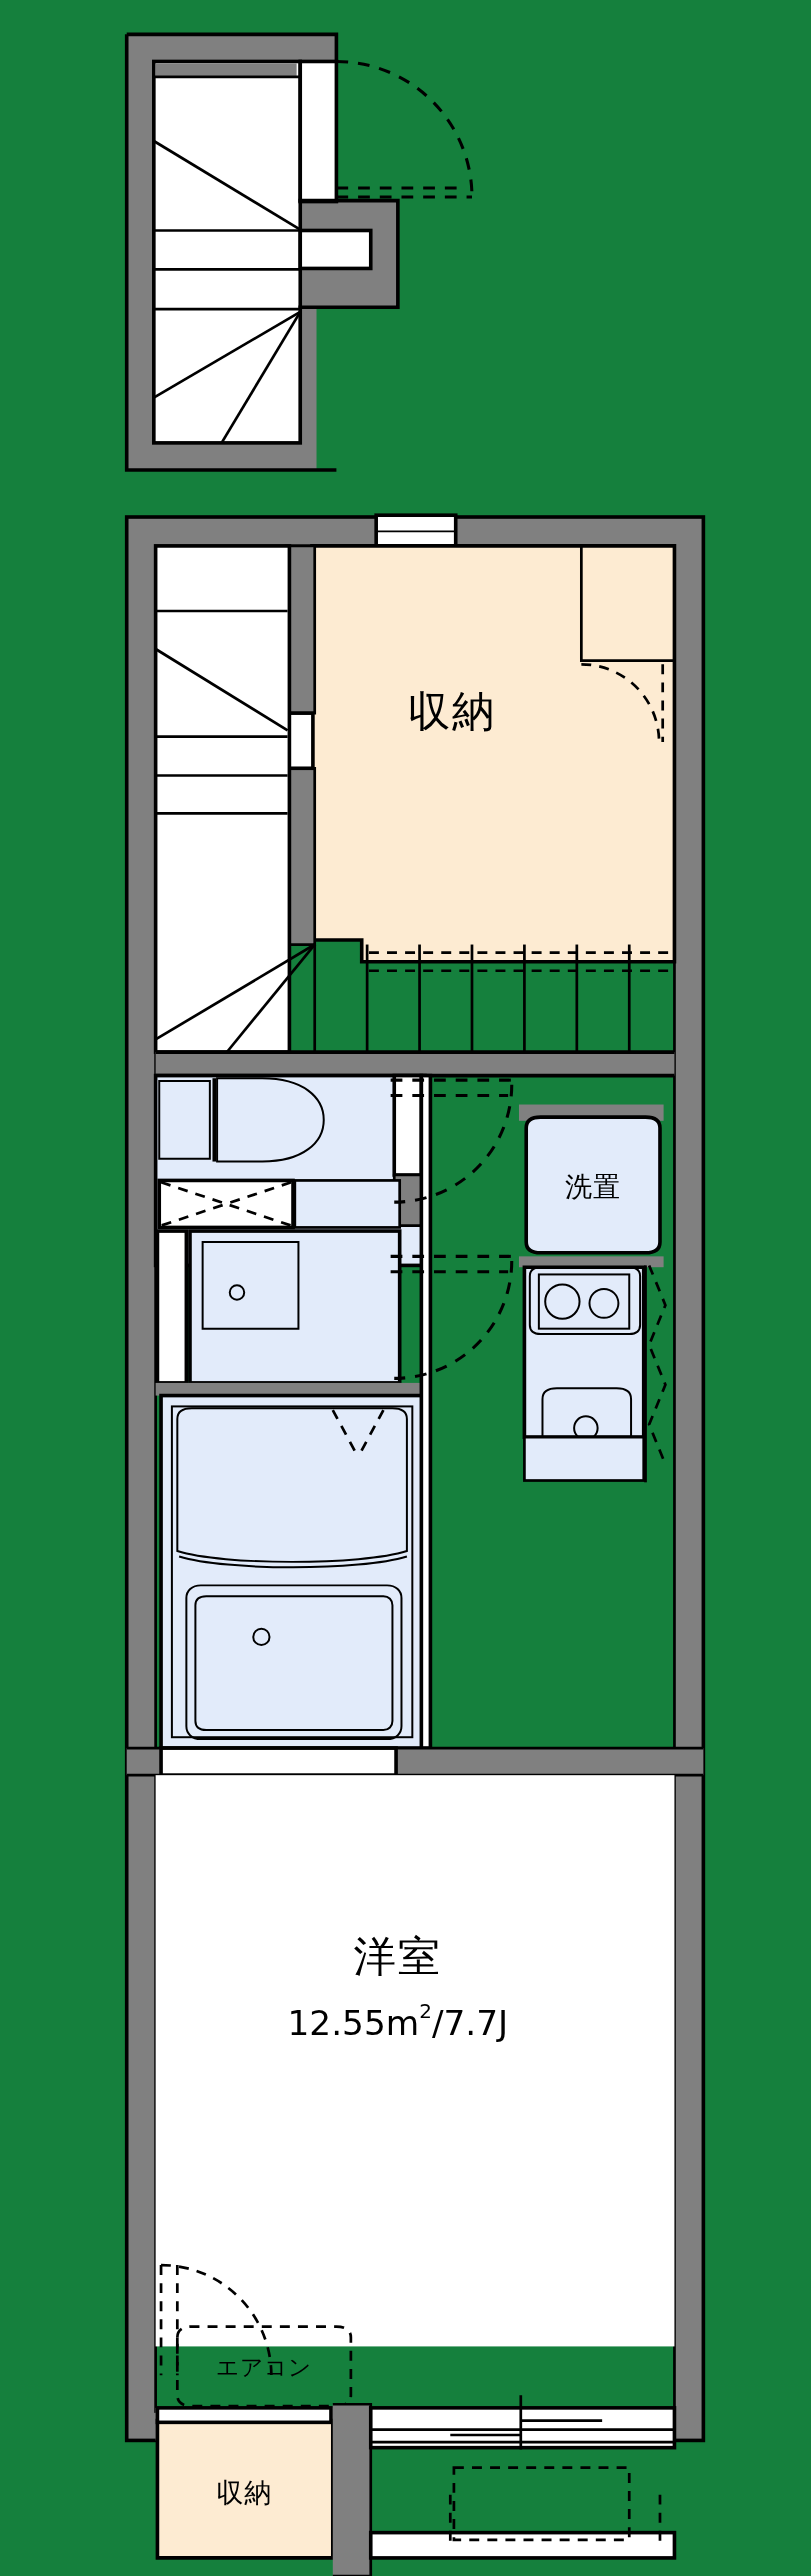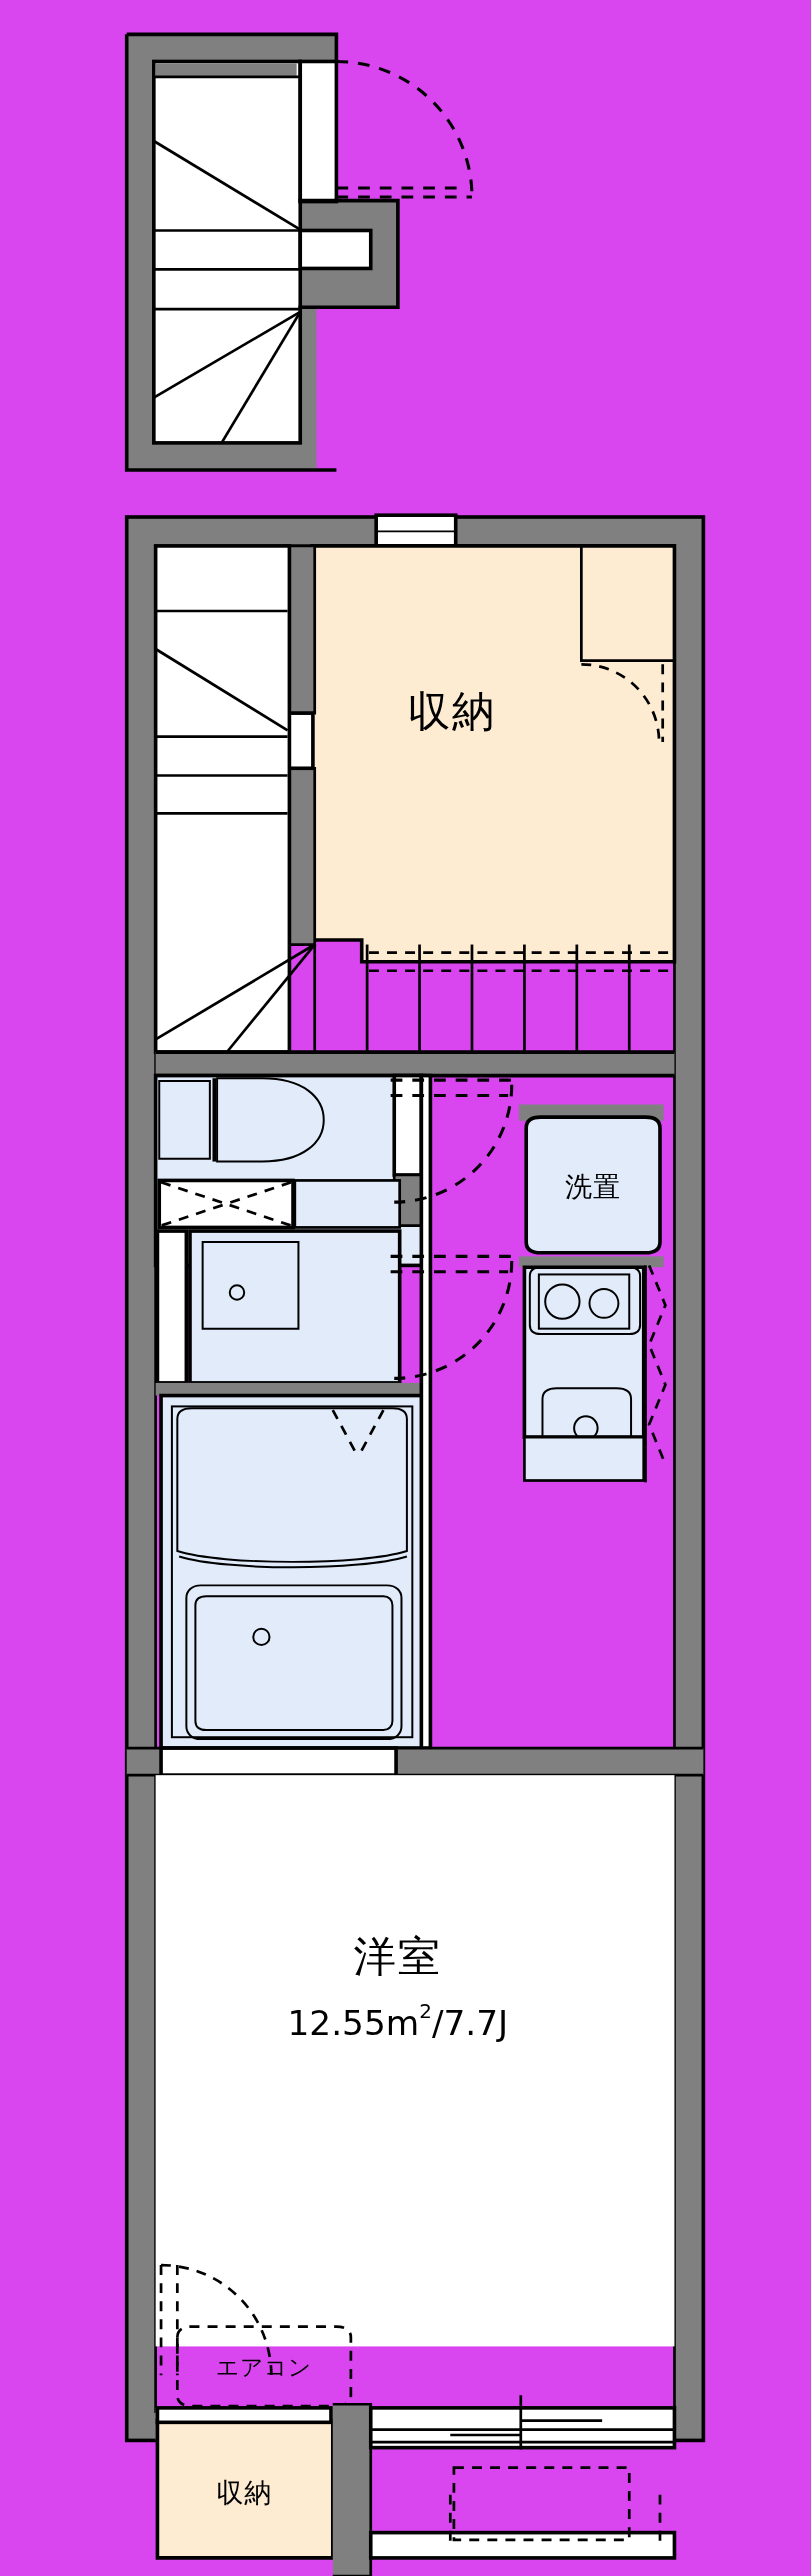--- a/index.html
+++ b/index.html
@@ -11,21 +11,21 @@
   body {
     width: 812px;
     height: 2576px;
     font-family: "Liberation Sans", "DejaVu Sans", sans-serif;
     overflow: hidden;
   }
   #plan-root {
     position: relative;
     width: 812px;
     height: 2576px;
-    background: #d946ef;
+    background: #15803d;
   }
   svg#floorplan {
     display: block;
     width: 812px;
     height: 2576px;
   }
   .wall-fill   { fill: #808080; }
   .wall-stroke { fill: none; stroke: #000000; stroke-width: 4; }
   .thin        { fill: none; stroke: #000000; stroke-width: 3; }
   .thinner     { fill: none; stroke: #000000; stroke-width: 2.2; }

